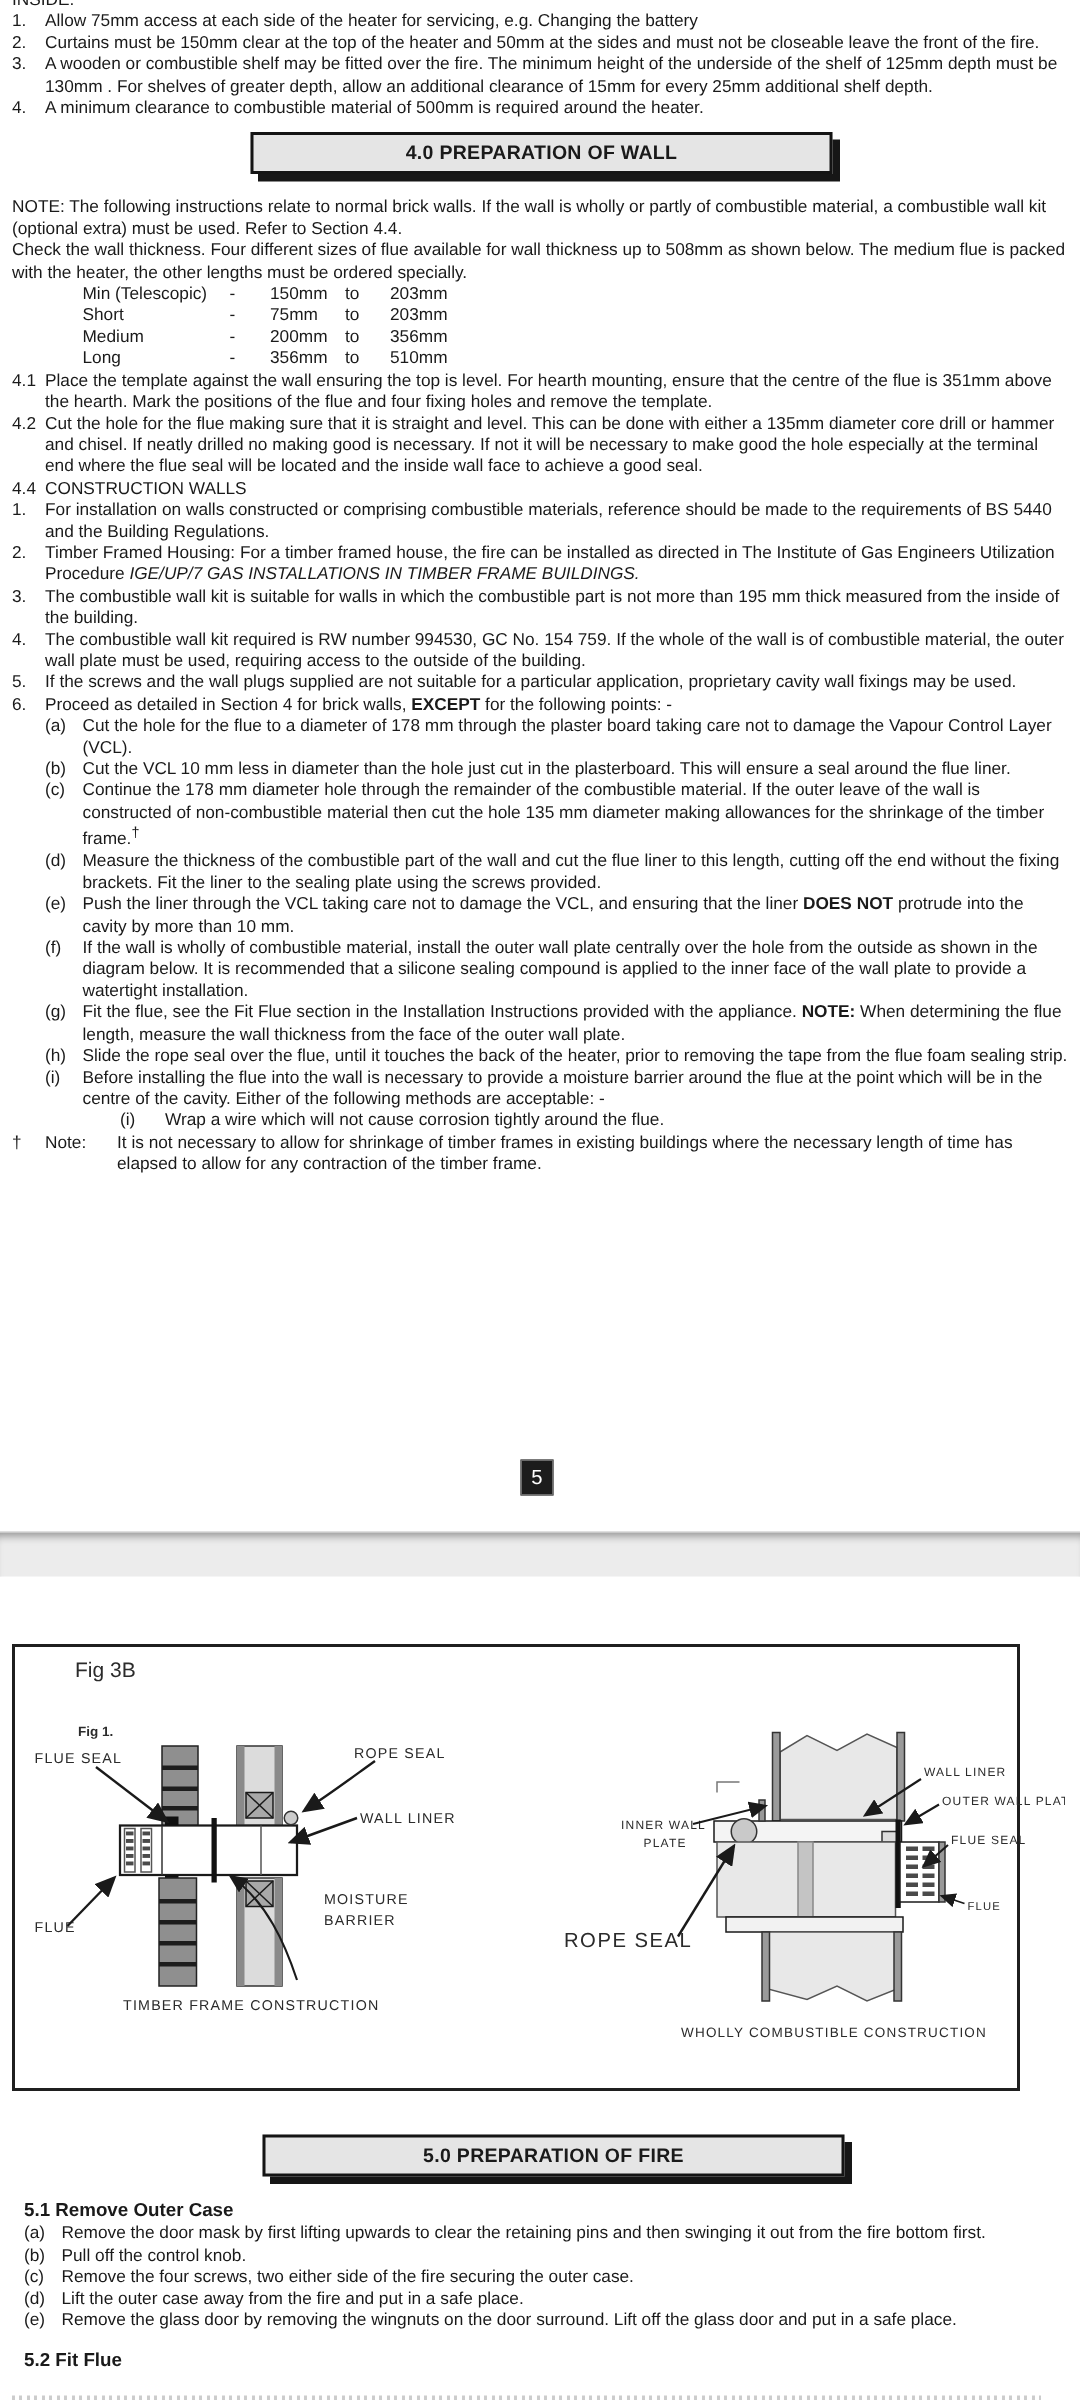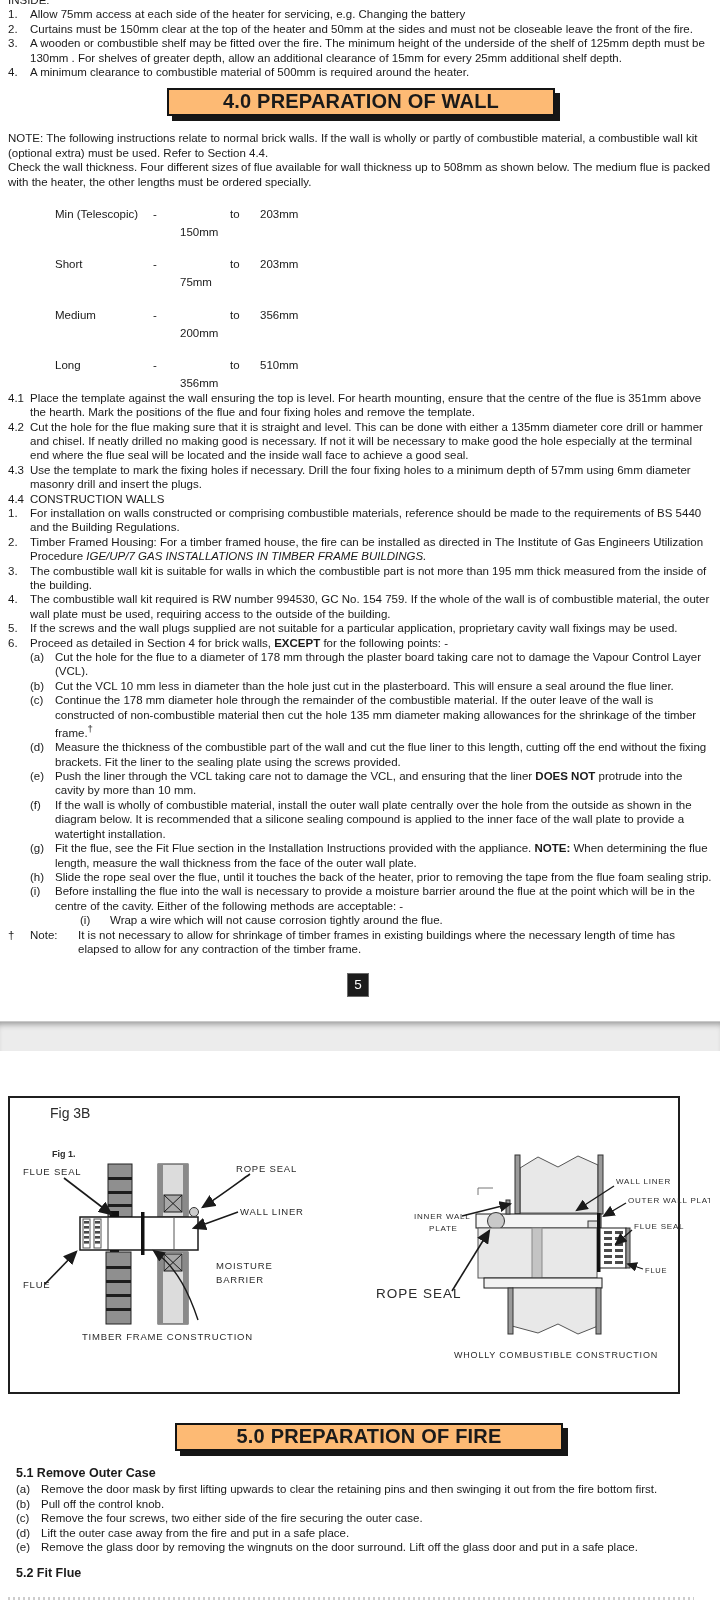--- a/index.html
+++ b/index.html
@@ -13,27 +13,27 @@
   .num{flex:none;width:22px;}
   .txt{flex:1;}
   .lrow{margin-left:22px;}
   .lnum{flex:none;width:25px;}
   .rrow{margin-left:72px;}
   .rnum{flex:none;width:30px;}
   .flue-table{margin-left:47px;}
   .flue-row{display:flex;align-items:center;}
   .flue-label{flex:none;width:98px;}
   .flue-dash{flex:none;width:27px;}
-  .flue-min{flex:none;width:50px;margin-top:36px;}
+  .flue-min{flex:none;width:50px;}
   .flue-to{flex:none;width:30px;}
   .flue-max{flex:none;width:55px;}
   .sec-header{
-    width:384px;margin:9px auto 15px auto;background:#fdba74;
+    width:384px;margin:9px auto 15px auto;background:#e5e5e5;
     border:2px solid #141414;box-shadow:5px 5px 0 0 #161616;
-    text-align:center;font-weight:bold;font-size:20px;line-height:19px;
+    text-align:center;font-weight:bold;font-size:13px;line-height:19px;
     padding:2px 0 3px 0;letter-spacing:.2px;
   }
   .dagger-row{display:flex;}
   .dg-sym{flex:none;width:22px;}
   .dg-label{flex:none;width:48px;}
   .page-num{
     position:absolute;top:973px;left:347px;width:22px;height:24px;
     background:#1c1c1c;color:#fff;font-size:13.5px;
     display:flex;align-items:center;justify-content:center;
     border:1px solid #6a6a6a;box-sizing:border-box;
@@ -122,24 +122,20 @@
 
   <div class="row">
     <span class="num">4.1</span>
     <span class="txt">Place the template against the wall ensuring the top is level. For hearth mounting, ensure that the centre of the flue is 351mm above the hearth. Mark the positions of the flue and four fixing holes and remove the template.</span>
   </div>
   <div class="row">
     <span class="num">4.2</span>
     <span class="txt">Cut the hole for the flue making sure that it is straight and level. This can be done with either a 135mm diameter core drill or hammer and chisel. If neatly drilled no making good is necessary. If not it will be necessary to make good the hole especially at the terminal end where the flue seal will be located and the inside wall face to achieve a good seal.</span>
   </div>
   <div class="row">
-    <span class="num">4.3</span>
-    <span class="txt">Use the template to mark the fixing holes if necessary. Drill the four fixing holes to a minimum depth of 57mm using 6mm diameter masonry drill and insert the plugs.</span>
-  </div>
-  <div class="row">
     <span class="num">4.4</span>
     <span class="txt">CONSTRUCTION WALLS</span>
   </div>
 
   <div class="row">
     <span class="num">1.</span>
     <span class="txt">For installation on walls constructed or comprising combustible materials, reference should be made to the requirements of BS 5440 and the Building Regulations.</span>
   </div>
   <div class="row">
     <span class="num">2.</span>

